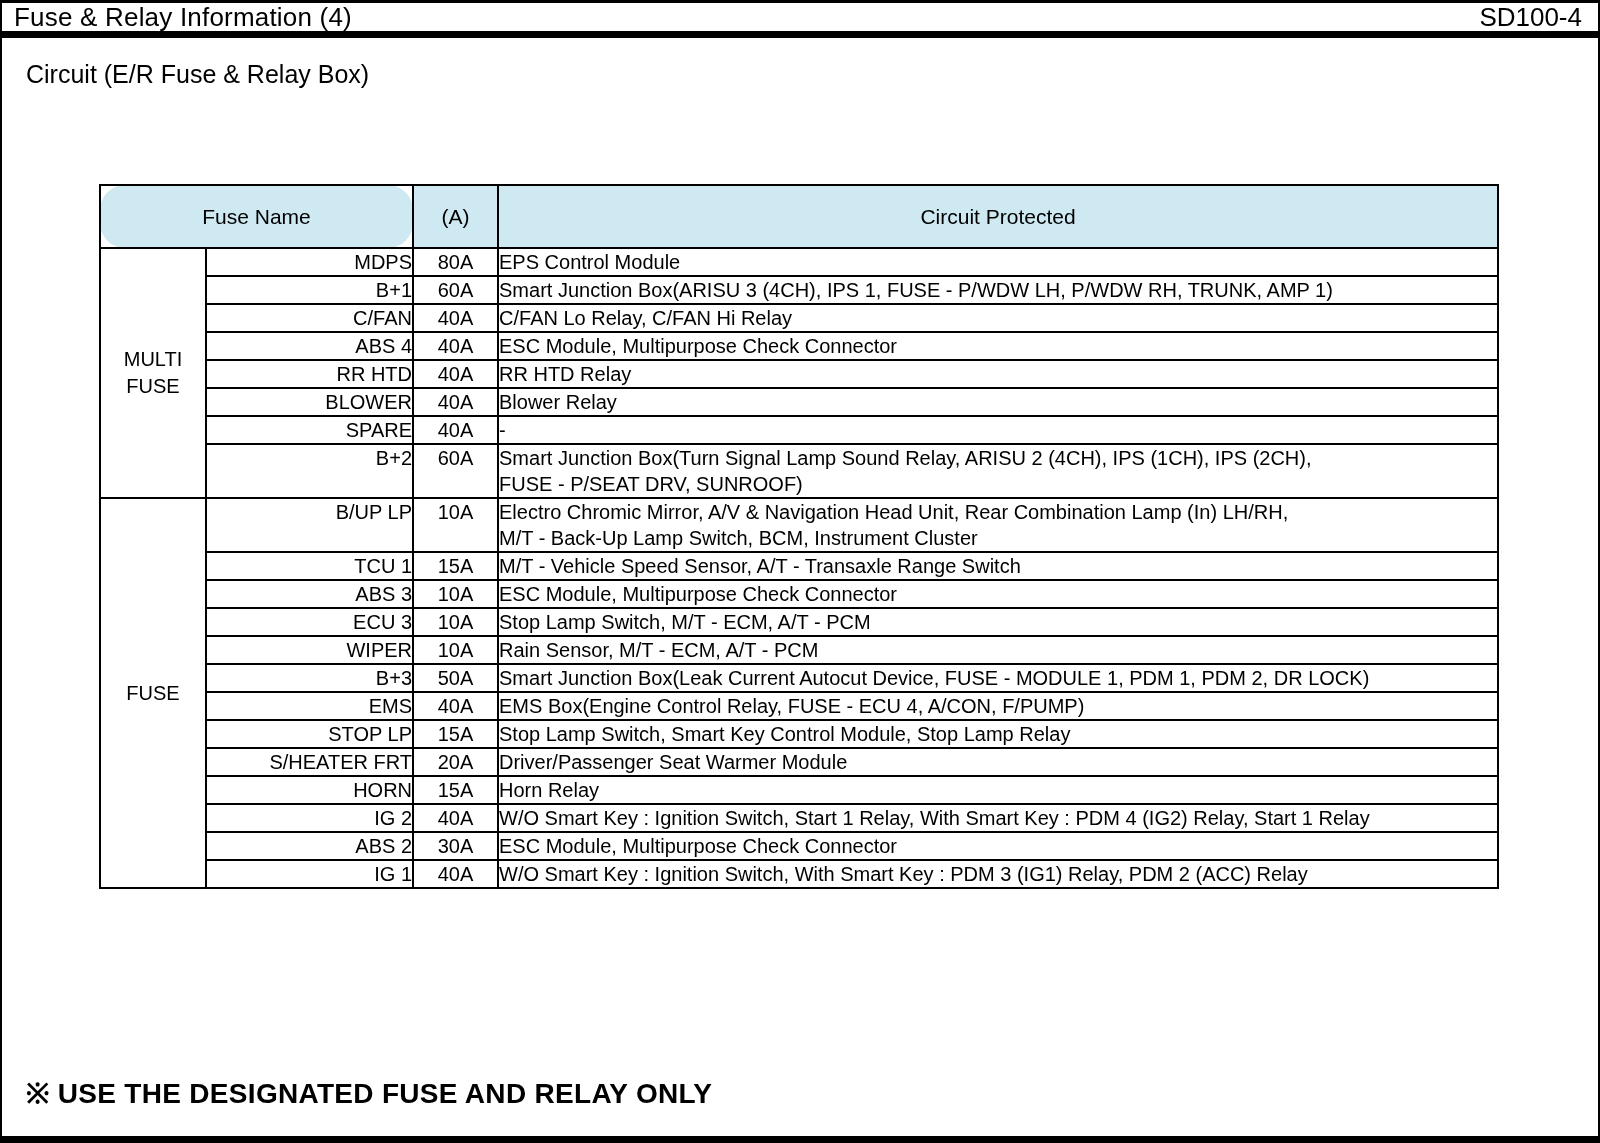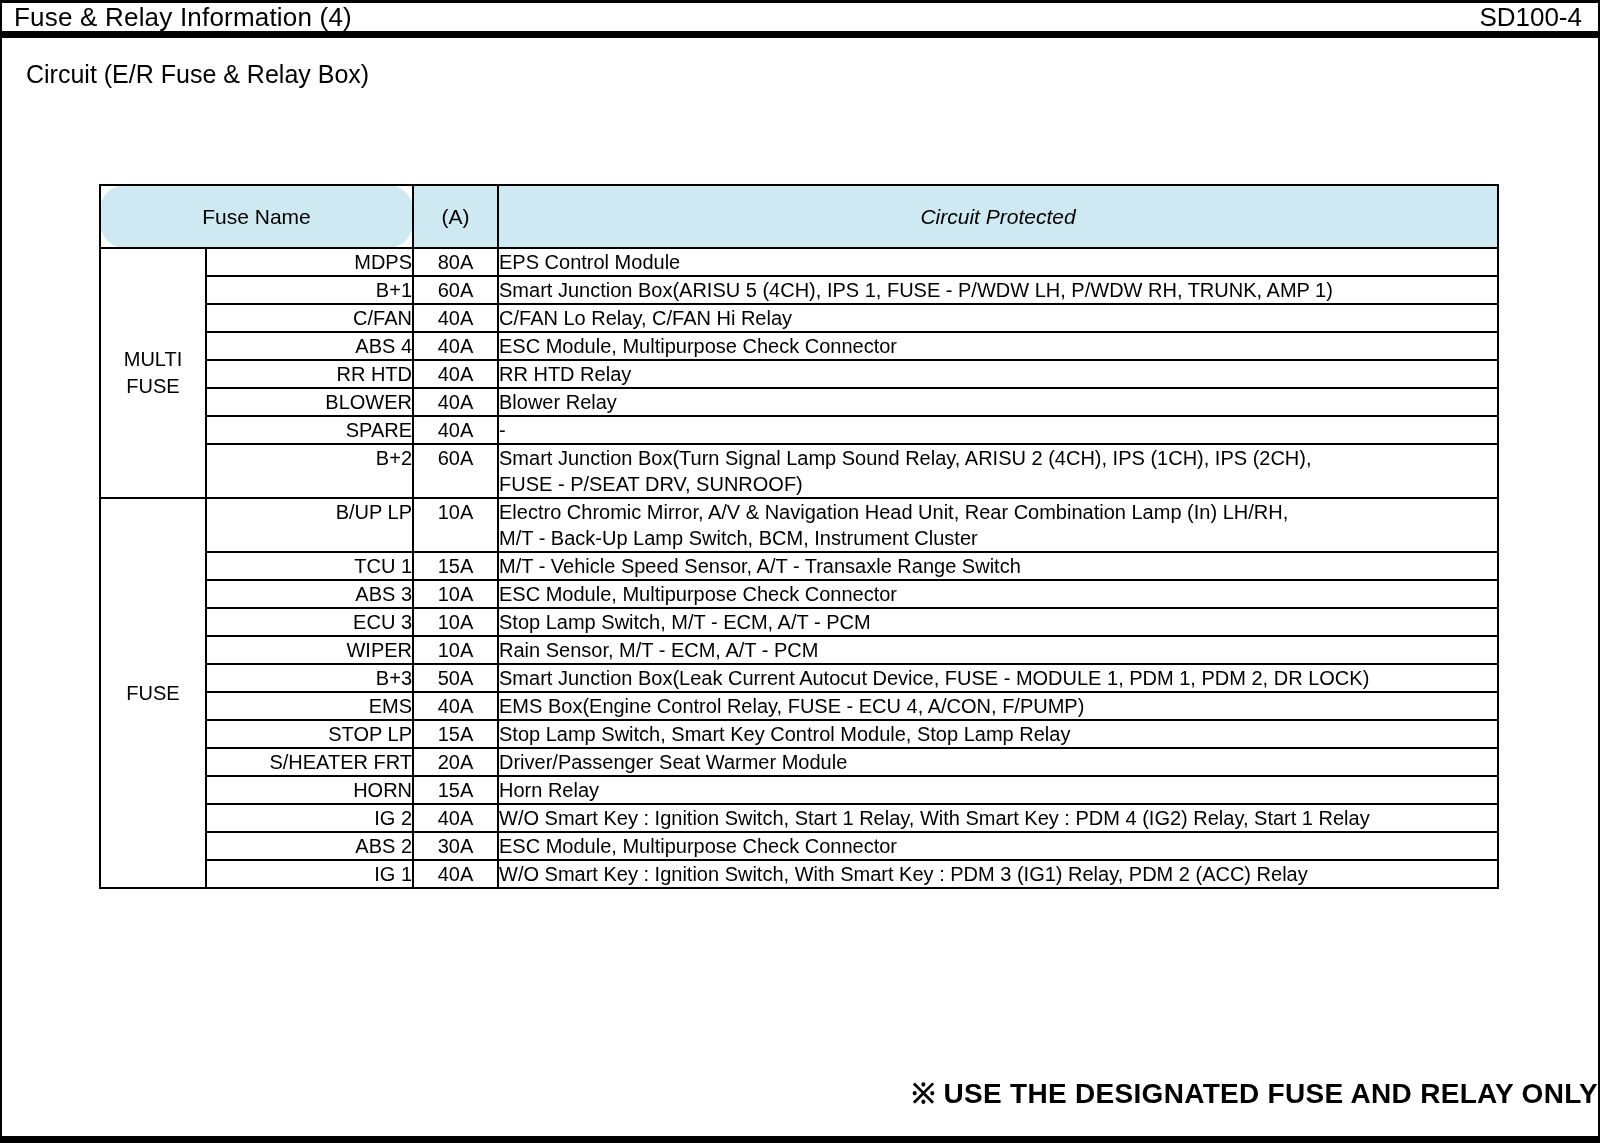--- a/index.html
+++ b/index.html
@@ -75,24 +75,25 @@
     vertical-align: top;
     padding-left: 8px;
     padding-right: 4px;
     line-height: 26px;
     white-space: pre-line;
   }
   .notice {
     position: absolute;
     left: 0; right: 0;
     bottom: 32px;
-    text-align: right;
+    text-align: left;
     font-size: 28px;
     font-weight: bold;
     letter-spacing: 0.3px;
+    padding-left: 24px;
   }
   .bottom-bar {
     position: absolute;
     left: 0; right: 0; bottom: 0;
     height: 7px;
     background: #000;
   }
 </style>
 </head>
 <body>
@@ -110,36 +111,36 @@
     <colgroup>
       <col style="width:106px">
       <col style="width:207px">
       <col style="width:85px">
       <col>
     </colgroup>
     <thead>
       <tr class="thead-row">
         <th colspan="2" style="background: rgb(207, 233, 242); border-radius: 25px;">Fuse Name</th>
         <th style="background: rgb(207, 233, 242);">(A)</th>
-        <th style="background: rgb(207, 233, 242); font-style: italic;">Circuit Protected</th>
+        <th style="background: rgb(207, 233, 242);">Circuit Protected</th>
       </tr>
     </thead>
     <tbody>
 
     <tr>
           <td class="cell-group" rowspan="8">MULTI
 FUSE</td>
           <td class="cell-name">MDPS</td>
           <td class="cell-amp">80A</td>
           <td class="cell-circuit">EPS Control Module</td>
         </tr>
         <tr>
           <td class="cell-name">B+1</td>
           <td class="cell-amp">60A</td>
-          <td class="cell-circuit">Smart Junction Box(ARISU 5 (4CH), IPS 1, FUSE - P/WDW LH, P/WDW RH, TRUNK, AMP 1)</td>
+          <td class="cell-circuit">Smart Junction Box(ARISU 3 (4CH), IPS 1, FUSE - P/WDW LH, P/WDW RH, TRUNK, AMP 1)</td>
         </tr>
         <tr>
           <td class="cell-name">C/FAN</td>
           <td class="cell-amp">40A</td>
           <td class="cell-circuit">C/FAN Lo Relay, C/FAN Hi Relay</td>
         </tr>
         <tr>
           <td class="cell-name">ABS 4</td>
           <td class="cell-amp">40A</td>
           <td class="cell-circuit">ESC Module, Multipurpose Check Connector</td>

